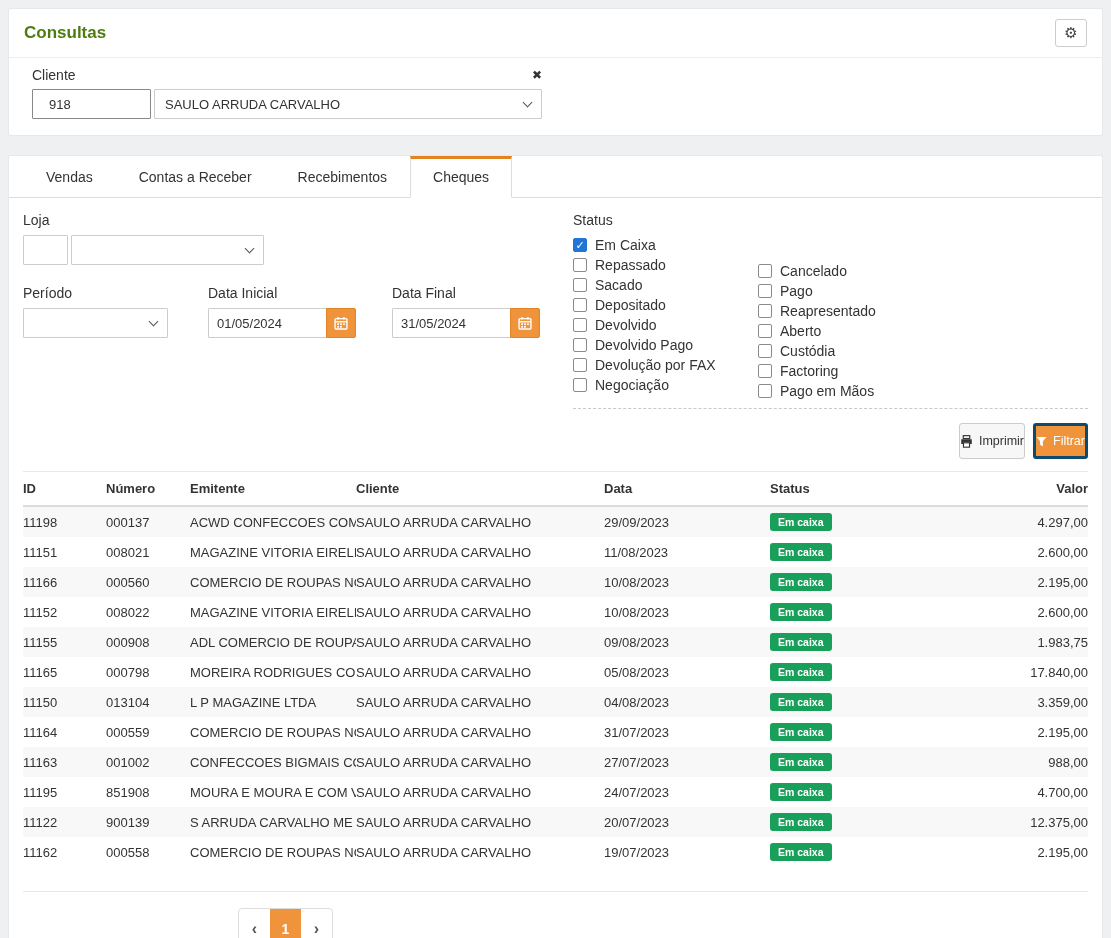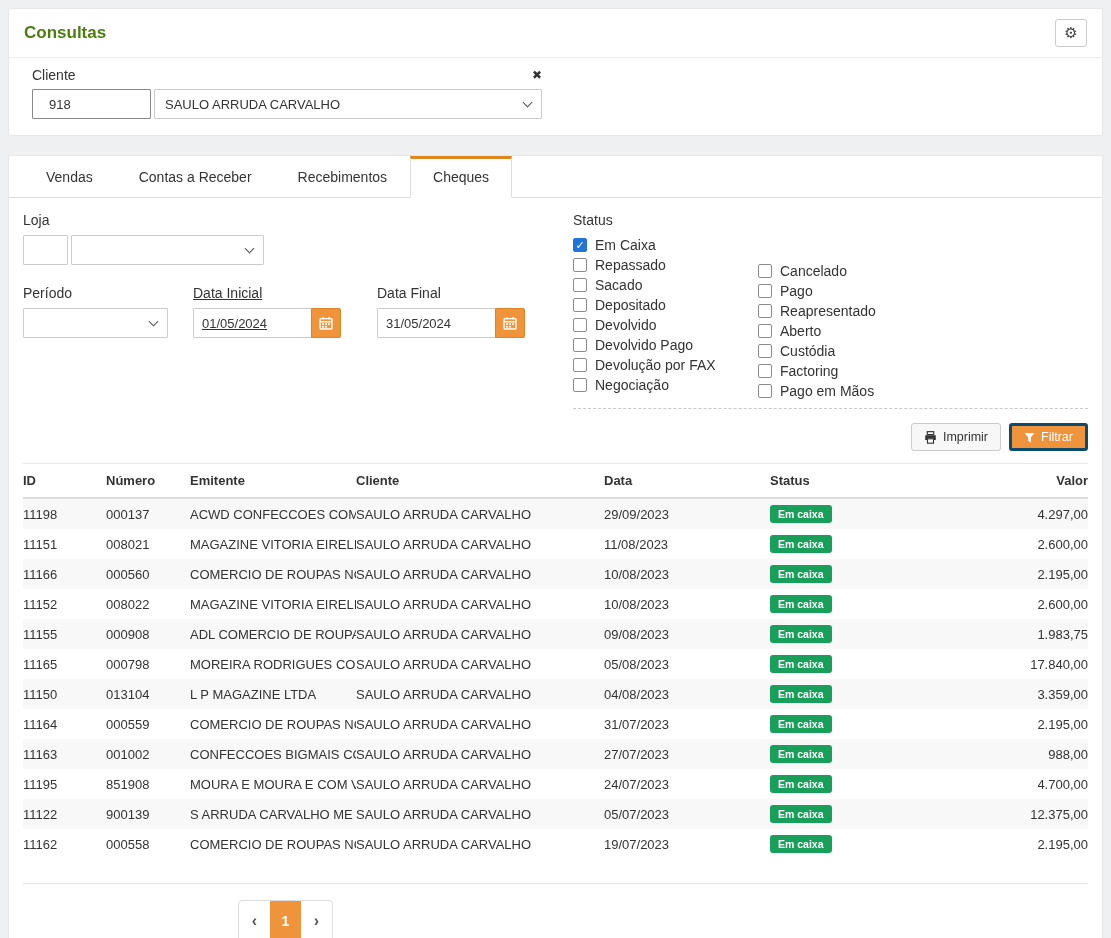--- a/index.html
+++ b/index.html
@@ -69,21 +69,21 @@
   .filter-row { display: flex; }
   .filter-left { width: 536px; flex: none; }
   .filter-right { flex: 1; margin-left: 14px; }
   .field-label { font-size: 14px; margin-bottom: 7px; }
   .loja-group { margin-bottom: 20px; }
   .loja-inputs { display: flex; }
   .loja-code { width: 45px; }
   .loja-select { width: 193px; margin-left: 3px; }
   .period-row { display: flex; }
   .periodo-select { width: 145px; }
-  .date-group.dg1 { margin-left: 25px; text-decoration: underline; }
+  .date-group.dg1 { margin-left: 40px; }
   .date-group.dg2 { margin-left: 36px; }
   .date-wrap { display: flex; }
   .date-input { width: 119px; }
   .date-btn {
     width: 30px; height: 30px; flex: none; margin-left: -1px;
     background: #f0943c; border: 1px solid #e08426; border-radius: 0 2px 2px 0;
     display: flex; align-items: center; justify-content: center;
     cursor: pointer; padding: 0;
   }
   .status-cols { display: flex; }
@@ -94,21 +94,21 @@
     width: 14px; height: 14px; flex: none; margin-right: 8px;
     border: 1px solid #8b8b8b; border-radius: 2px; background: #fff;
     font-size: 11px; line-height: 12px; text-align: center; color: #fff;
   }
   .checkbox.checked { background: #2174d8; border-color: #2174d8; }
   .dashed { border-bottom: 1px dashed #c9c9c9; margin-top: 7px; }
 
   
   .actions { display: flex; justify-content: flex-end; gap: 8px; margin: 14px 0 12px 0; }
   .btn {
-    height: 28px; padding: 0 12px; font-size: 12.5px; border-radius: 3px;
+    height: 36px; padding: 0 0; font-size: 12.5px; border-radius: 3px;
     display: inline-flex; align-items: center; gap: 6px; cursor: pointer;
     font-family: "Liberation Sans", sans-serif;
   }
   .btn-print { background: #f7f7f7; border: 1px solid #ccc; color: #333; }
   .btn-filter { background: #f0943c; border: 3px solid #0c4a6e; color: #fff; }
 
   
   table {
     width: 100%; border-collapse: collapse; table-layout: fixed;
     font-size: 13px; border-top: 1px solid #e9e9e9;
@@ -433,21 +433,21 @@
             <td>SAULO ARRUDA CARVALHO</td>
             <td>24/07/2023</td>
             <td><span class="badge">Em caixa</span></td>
             <td class="num">4.700,00</td>
           </tr>
           <tr>
             <td>11122</td>
             <td>900139</td>
             <td>S ARRUDA CARVALHO ME</td>
             <td>SAULO ARRUDA CARVALHO</td>
-            <td>05/07/2023</td>
+            <td>20/07/2023</td>
             <td><span class="badge">Em caixa</span></td>
             <td class="num">12.375,00</td>
           </tr>
           <tr>
             <td>11162</td>
             <td>000558</td>
             <td>COMERCIO DE ROUPAS NOV…</td>
             <td>SAULO ARRUDA CARVALHO</td>
             <td>19/07/2023</td>
             <td><span class="badge">Em caixa</span></td>

